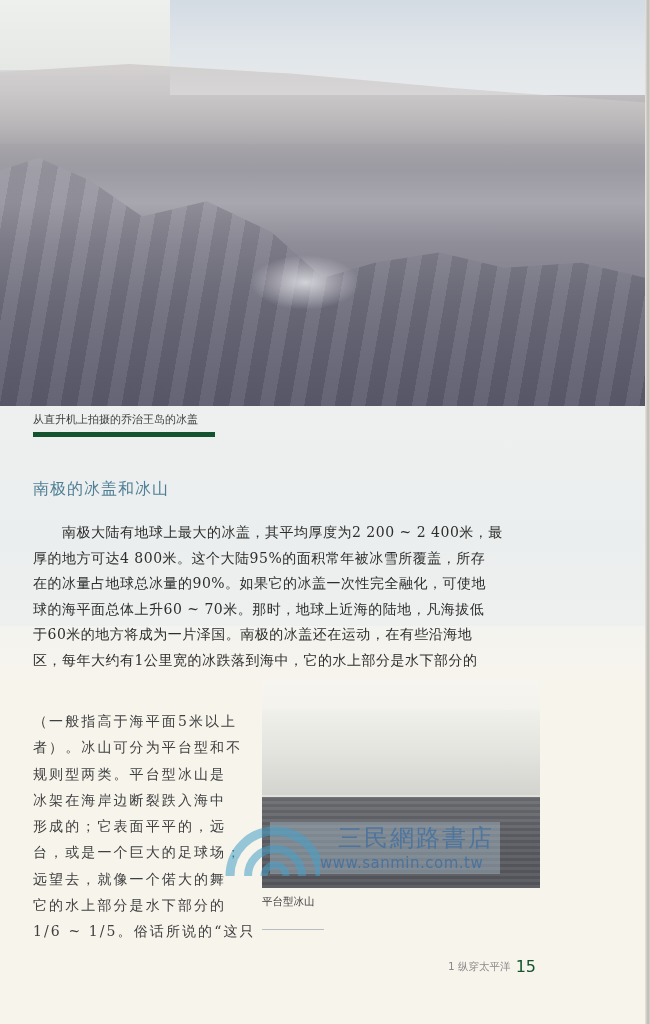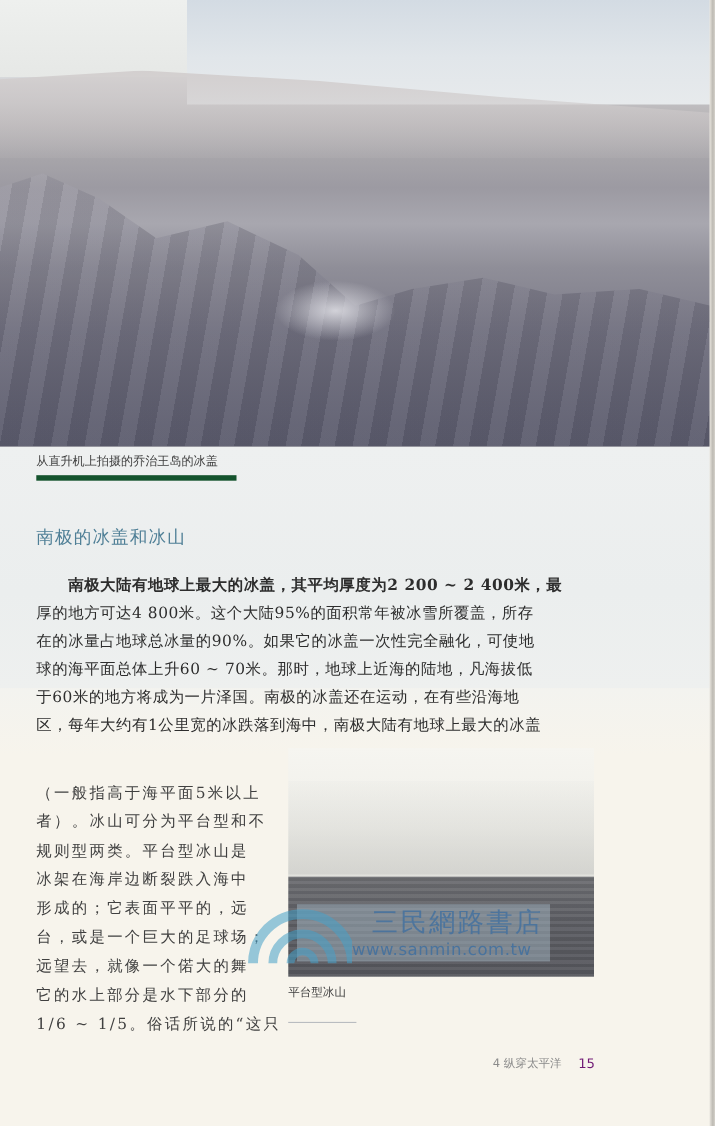--- a/index.html
+++ b/index.html
@@ -65,21 +65,21 @@
     position: absolute; left: 33px; top: 479px;
     font-family: "DejaVu Sans", "Liberation Sans", sans-serif;
     font-size: 16px; color: #4f7f96; letter-spacing: 1px;
   }
   .body-text {
     position: absolute; left: 33px; top: 520px; width: 510px;
     font-size: 14px; line-height: 25.6px; color: #2d2d2d; letter-spacing: 0.5px;
     text-align: justify;
   }
   .para-line { display: block; white-space: nowrap; }
-  .indent { padding-left: 29px; font-weight: bold; }
+  .indent { padding-left: 29px; }
   .narrow-col {
     position: absolute; left: 33px; top: 708px; width: 215px;
     font-size: 14px; line-height: 26.3px; color: #404040; letter-spacing: 2.1px;
   }
 
   
   .sea-photo {
     position: absolute; left: 262px; top: 680px; width: 278px; height: 208px; overflow: hidden;
     background: linear-gradient(180deg, #f6f5f0 0%, #efefea 35%, #e3e3de 55%, #d4d4d0 62%, #c9c9c5 64%);
   }
@@ -118,21 +118,21 @@
     position: absolute; left: 110px; top: 36px;
     font-family: "DejaVu Sans", "Liberation Sans", sans-serif;
     font-size: 15px; color: rgba(60,110,160,0.8); letter-spacing: 0.5px; white-space: nowrap;
   }
 
   .footer {
     position: absolute; left: 448px; top: 956px;
     font-family: "DejaVu Sans", "Liberation Sans", sans-serif; white-space: nowrap;
   }
   .footer .chapter { font-size: 10.5px; color: #8a8a8a; vertical-align: middle; }
-  .footer .page-number { font-size: 12px; color: #701a75; margin-left: 10px; vertical-align: middle; }
+  .footer .page-number { font-size: 16px; color: #14532d; vertical-align: middle; }
 </style>
 </head>
 <body>
 
 <div class="tint-block"></div>
 <div class="tint-block lower"></div>
 
 <div class="hero-photo">
   <div class="sky-left"></div>
   <div class="sky-right"></div>
@@ -144,21 +144,21 @@
 <div class="caption-top">从直升机上拍摄的乔治王岛的冰盖</div>
 
 <div class="section-title">南极的冰盖和冰山</div>
 
 <div class="body-text">
   <span class="para-line indent">南极大陆有地球上最大的冰盖，其平均厚度为2 200 ~ 2 400米，最</span>
   <span class="para-line">厚的地方可达4 800米。这个大陆95%的面积常年被冰雪所覆盖，所存</span>
   <span class="para-line">在的冰量占地球总冰量的90%。如果它的冰盖一次性完全融化，可使地</span>
   <span class="para-line">球的海平面总体上升60 ~ 70米。那时，地球上近海的陆地，凡海拔低</span>
   <span class="para-line">于60米的地方将成为一片泽国。南极的冰盖还在运动，在有些沿海地</span>
-  <span class="para-line">区，每年大约有1公里宽的冰跌落到海中，南极大陆有地球上最大的冰盖</span>
+  <span class="para-line">区，每年大约有1公里宽的冰跌落到海中，它的水上部分是水下部分的</span>
 </div>
 
 <div class="narrow-col">
   <span class="para-line">（一般指高于海平面5米以上</span>
   <span class="para-line">者）。冰山可分为平台型和不</span>
   <span class="para-line">规则型两类。平台型冰山是</span>
   <span class="para-line">冰架在海岸边断裂跌入海中</span>
   <span class="para-line">形成的；它表面平平的，远</span>
   <span class="para-line">台，或是一个巨大的足球场；</span>
   <span class="para-line">远望去，就像一个偌大的舞</span>
@@ -178,17 +178,17 @@
   <svg class="arcs" viewBox="0 0 110 58" width="110" height="58">
     <path d="M 20 58 A 45 45 0 0 1 110 58" fill="none" stroke="rgba(70,160,200,0.55)" stroke-width="9"></path>
     <path d="M 38 58 A 27 27 0 0 1 92 58" fill="none" stroke="rgba(70,160,200,0.55)" stroke-width="8"></path>
     <path d="M 54 58 A 11 11 0 0 1 76 58" fill="none" stroke="rgba(70,160,200,0.55)" stroke-width="7"></path>
   </svg>
   <div class="wm-title">三民網路書店</div>
   <div class="wm-url">www.sanmin.com.tw</div>
 </div>
 
 <div class="footer">
-  <span class="chapter">4  纵穿太平洋</span>
+  <span class="chapter">1  纵穿太平洋</span>
   <span class="page-number">15</span>
 </div>
 
 <div class="page-edge"></div>
 
 </body></html>

